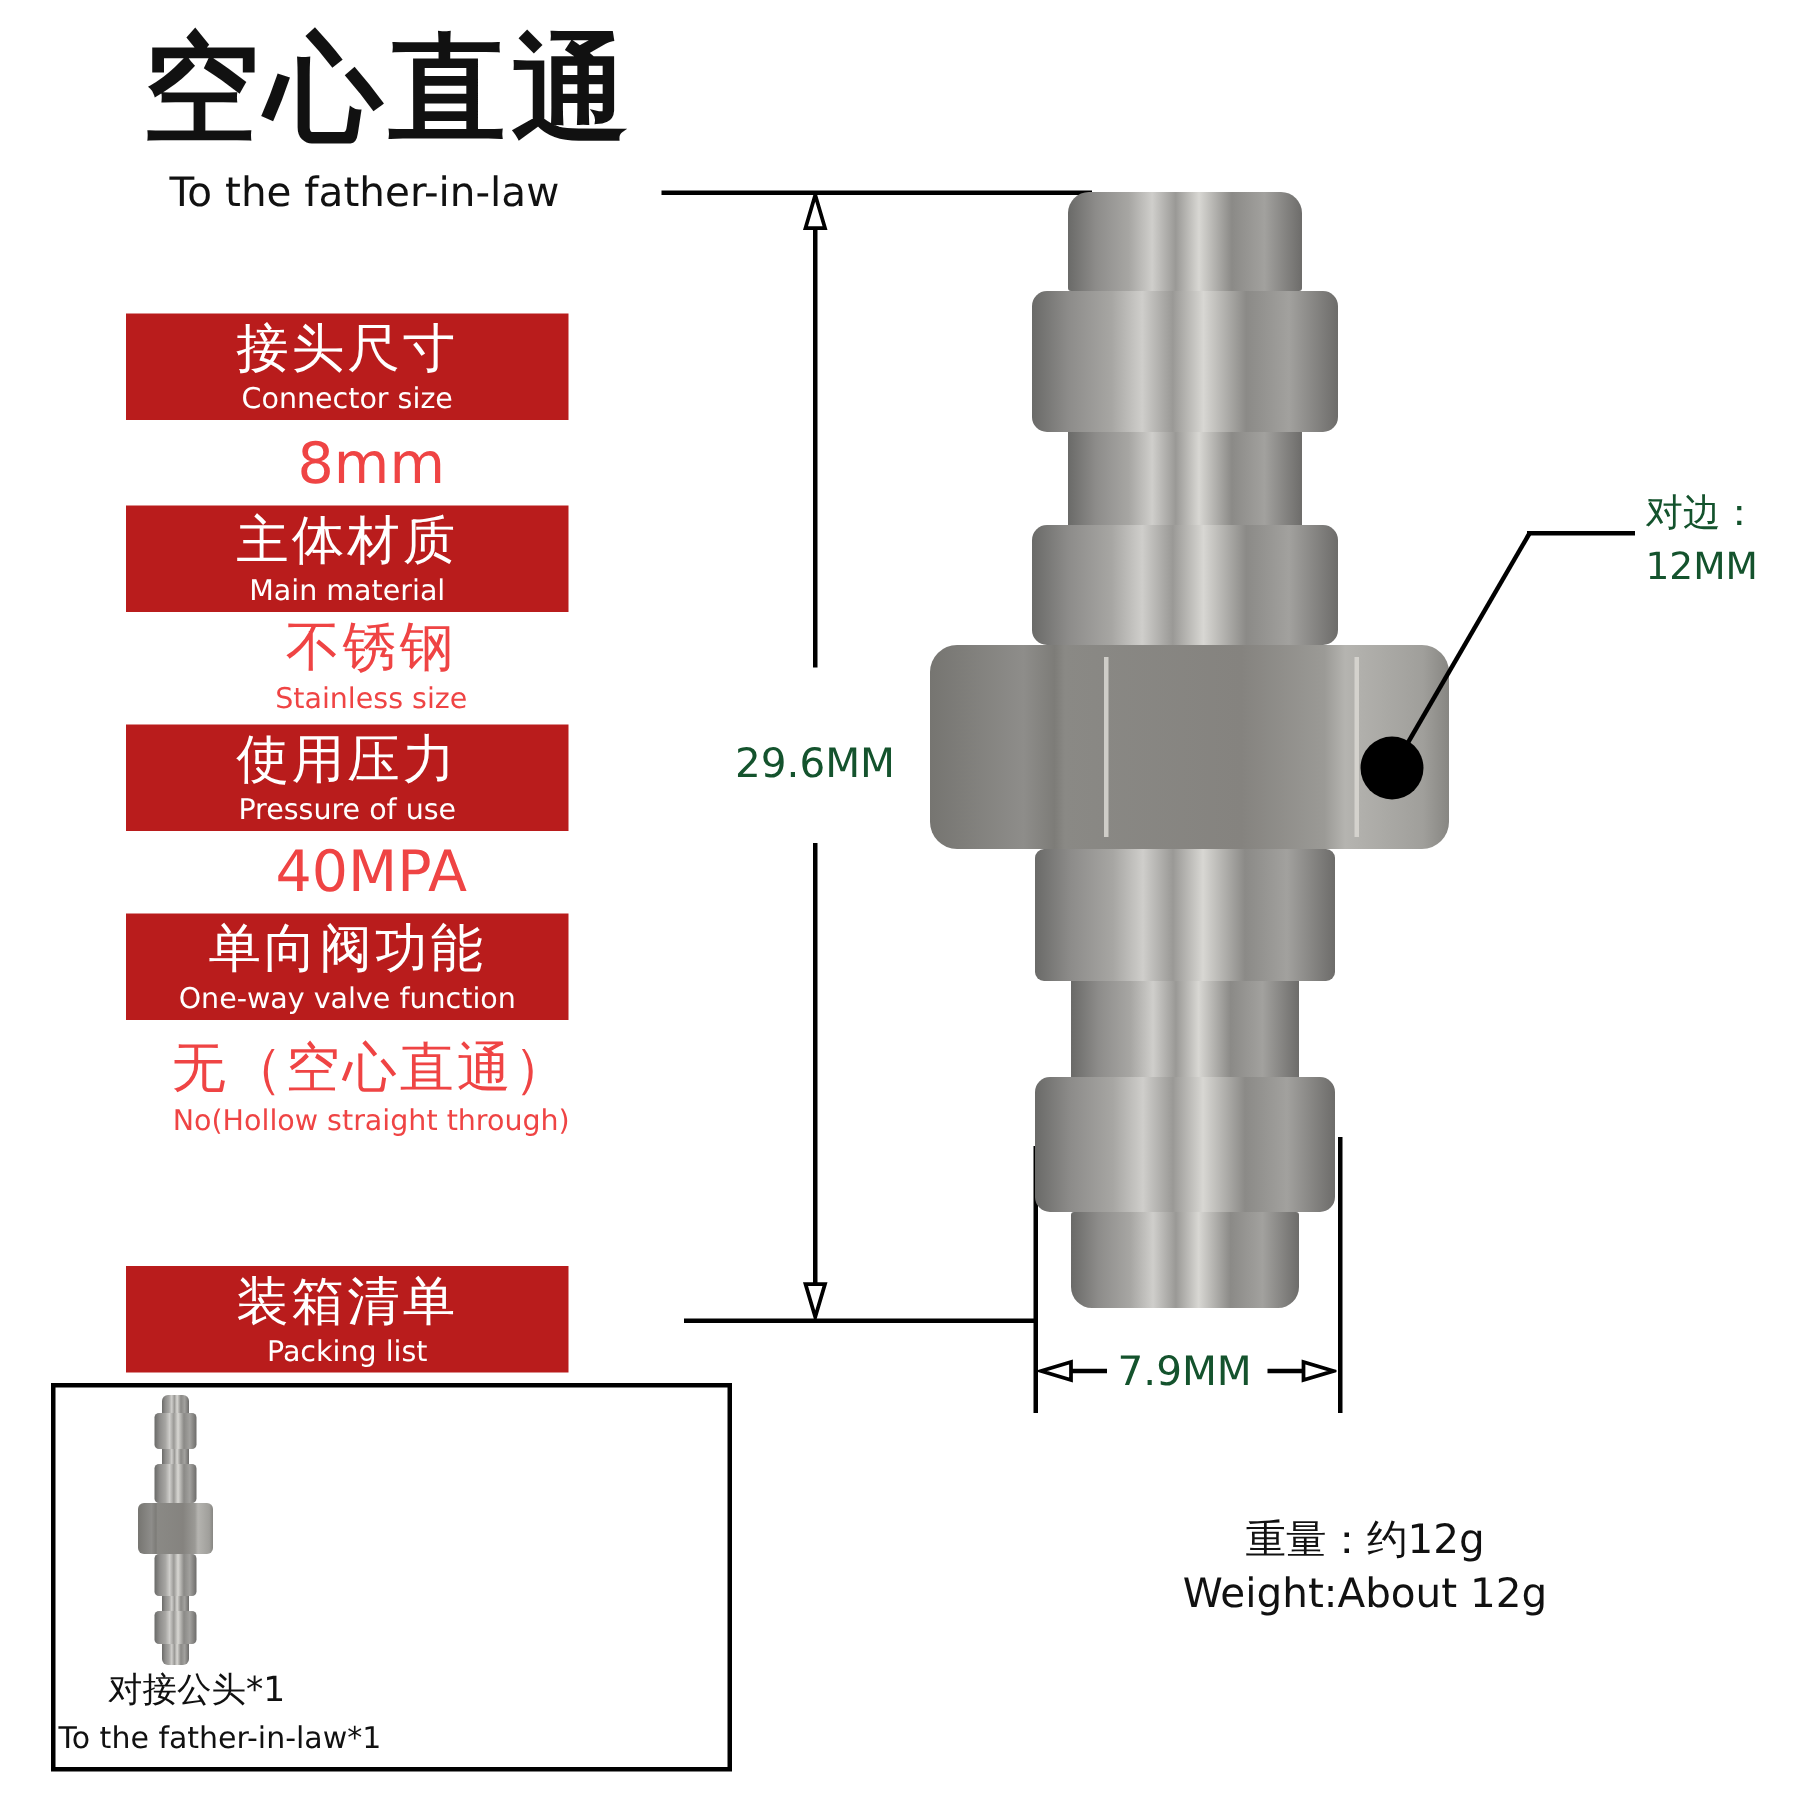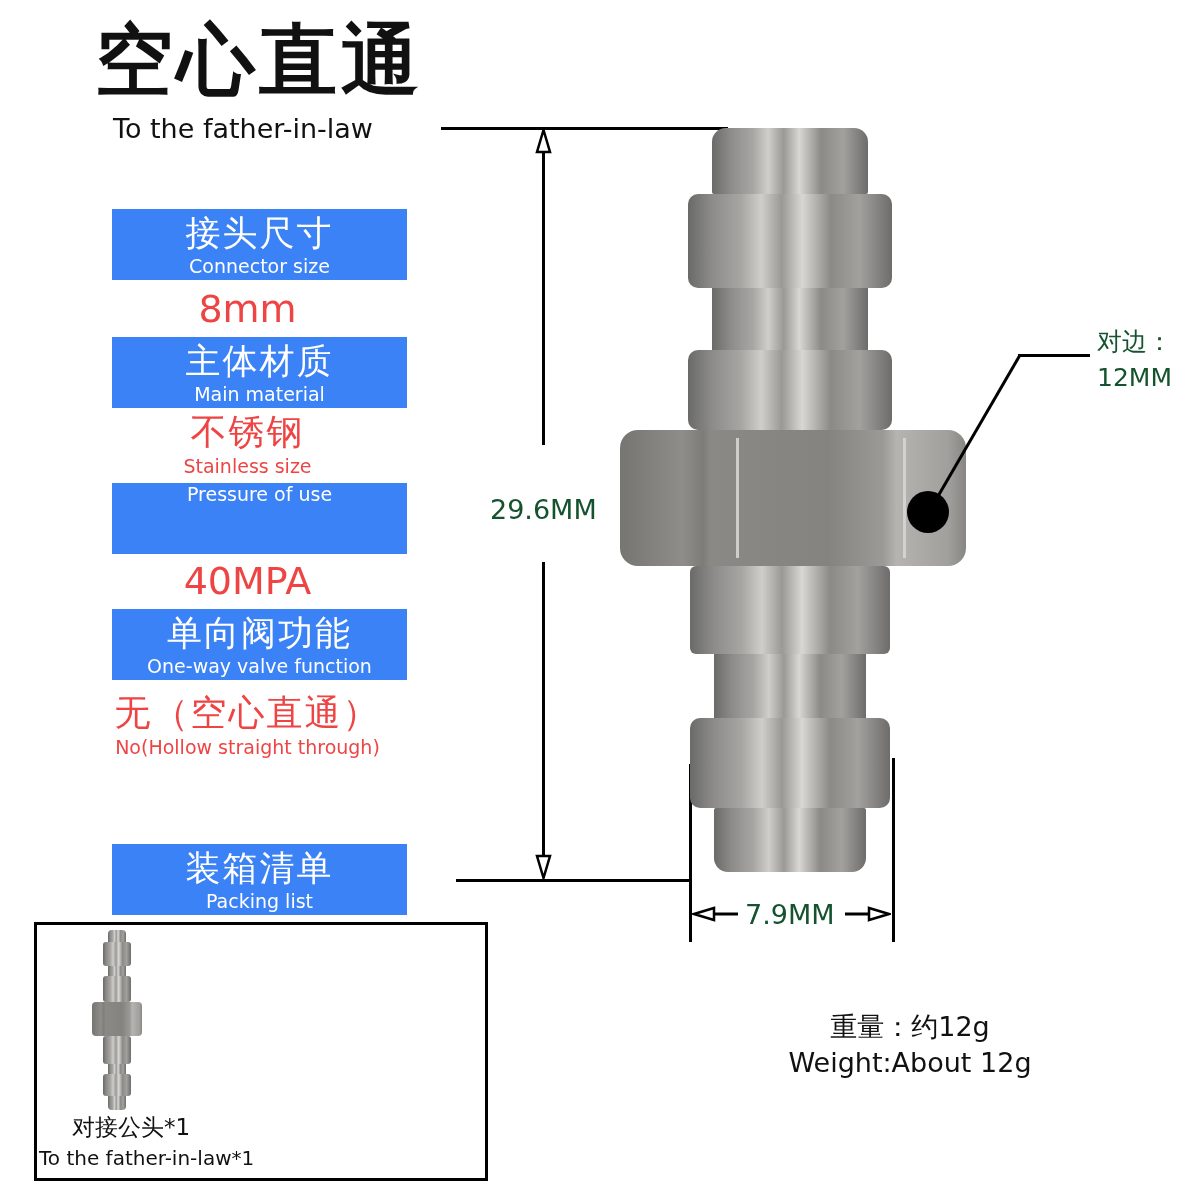--- a/index.html
+++ b/index.html
@@ -1,21 +1,21 @@
 <!DOCTYPE html>
 <html><head>
 <meta charset="utf-8">
 <style>
   html, body { margin:0; padding:0; background:#ffffff; }
   body { width:1200px; height:1200px; position:relative; overflow:hidden;
          font-family:"DejaVu Sans","Liberation Sans",sans-serif; color:#111; }
   .abs { position:absolute; }
   .title-cn { left:95px; top:10px; font-size:78px; font-weight:bold; letter-spacing:4px; line-height:100px; color:#111; }
   .title-en { left:113px; top:112px; font-size:27px; line-height:34px; color:#111; }
-  .label-box { position:absolute; left:112px; width:295px; height:71px; background:#3b82f6; color:#fff; text-align:center; }
+  .label-box { position:absolute; left:84px; width:295px; height:71px; background:#b91c1c; color:#fff; text-align:center; }
   .label-box .cn { font-size:35px; line-height:44px; margin-top:2px; letter-spacing:2px; }
   .label-box .en { font-size:19px; line-height:22px; }
   .value { position:absolute; left:100px; width:295px; text-align:center; color:#ef4444; }
   .value.big { font-size:38px; line-height:46px; }
   .value.cn { font-size:36px; line-height:42px; letter-spacing:2px; }
   .value.en { font-size:19px; line-height:22px; }
   .hline { position:absolute; height:3px; background:#000; }
   .vline { position:absolute; width:3px; background:#000; }
   .dim-text { position:absolute; font-size:27px; color:#14532d; line-height:32px; }
   .metal { background:linear-gradient(90deg,#6a6a68 0%,#8d8c8a 12%,#a7a6a3 26%,#cfcecb 36%,#9a9996 46%,#d8d7d3 56%,#8b8a87 70%,#a2a19e 84%,#6d6c6a 100%); }
@@ -38,20 +38,21 @@
 <div class="value big" style="top:286px;">8mm</div>
 
 <div class="label-box" style="top:337px;">
   <div class="cn">主体材质</div>
   <div class="en">Main material</div>
 </div>
 <div class="value cn" style="top:411px;">不锈钢</div>
 <div class="value en" style="top:455px;">Stainless size</div>
 
 <div class="label-box" style="top:483px;">
+  <div class="cn">使用压力</div>
   <div class="en">Pressure of use</div>
 </div>
 <div class="value big" style="top:558px;">40MPA</div>
 
 <div class="label-box" style="top:609px;">
   <div class="cn">单向阀功能</div>
   <div class="en">One-way valve function</div>
 </div>
 <div class="value cn" style="top:692px;">无（空心直通）</div>
 <div class="value en" style="top:736px;">No(Hollow straight through)</div>

